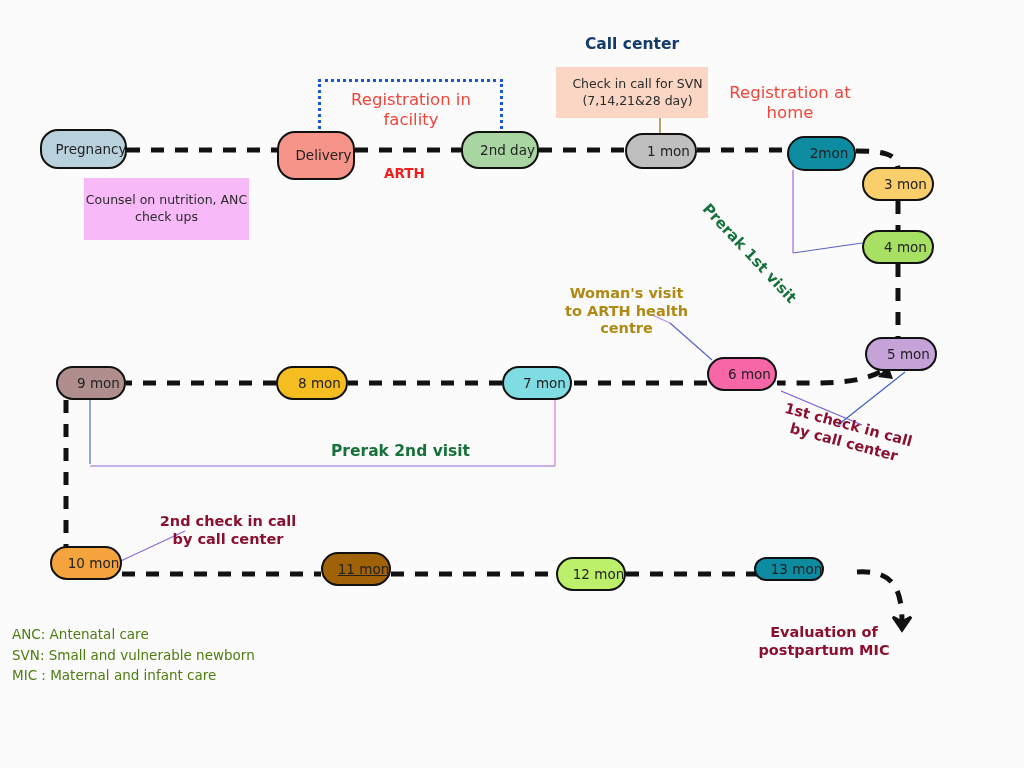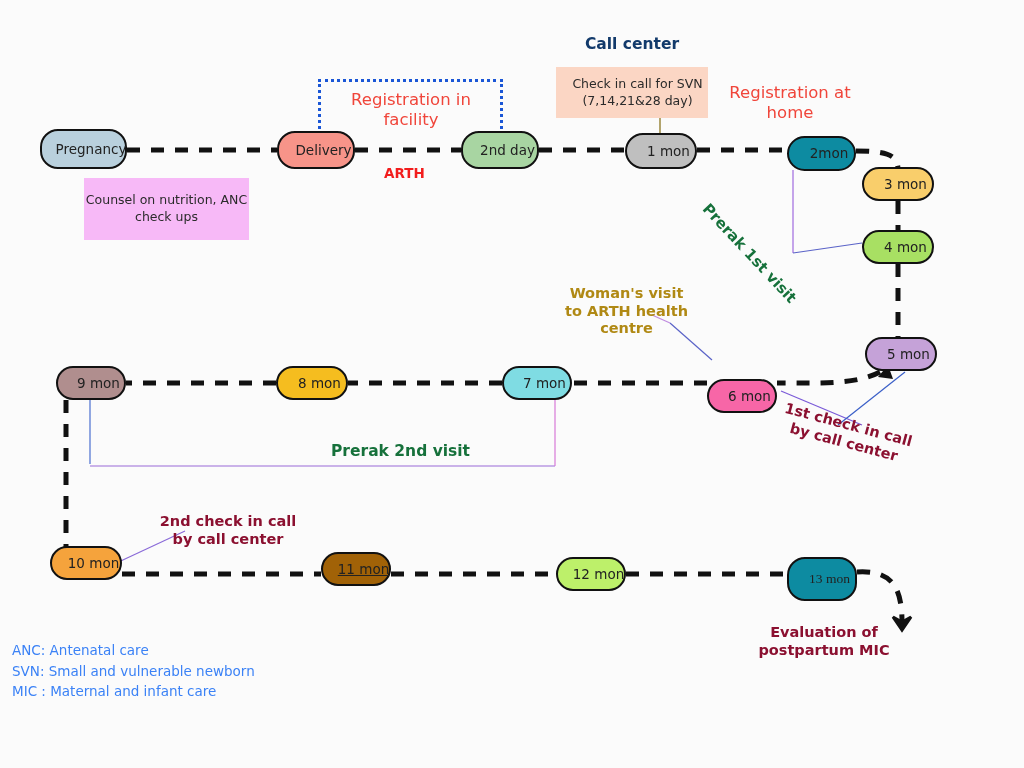--- a/index.html
+++ b/index.html
@@ -60,24 +60,24 @@
   .dotted-frame {
     position: absolute;
     box-sizing: border-box;
     border: 3px dotted #1a56d6;
     border-bottom: none;
     z-index: 3;
   }
   .footnotes {
     position: absolute;
     left: 12px;
-    top: 640px;
+    top: 624px;
     font-size: 13.5px;
     line-height: 1.52;
-    color: #3b82f6;
+    color: #4d7c0f;
     z-index: 7;
   }
   .rot-prerak1 {
     transform: rotate(47deg);
     transform-origin: left top;
   }
   .rot-1stcheck {
     transform: rotate(15deg);
     transform-origin: left top;
   }
@@ -169,63 +169,63 @@
   <div class="lbl lbl-center" style="left:152px; top:513px; width:152px; font-size:14.5px; font-weight:bold; color:#8b1030;">2nd check in call
 by call center</div>
 
   <div class="lbl lbl-center" style="left:748px; top:624px; width:152px; font-size:14.5px; font-weight:bold; color:#8b1030;">Evaluation of
 postpartum MIC</div>
 
   <div id="nodes-host">
       <div class="node" style="left: 40px; top: 129px; width: 87px; height: 40px; background: rgb(185, 208, 221);">
         <span>Pregnancy</span>
       </div>
-      <div class="node" style="left: 277px; top: 131px; width: 78px; height: 38px; background: rgb(247, 148, 137);">
+      <div class="node" style="left: 277px; top: 131px; width: 78px; height: 49px; background: rgb(247, 148, 137);">
         <span>Delivery</span>
       </div>
       <div class="node" style="left: 461px; top: 131px; width: 78px; height: 38px; background: rgb(168, 213, 162);">
         <span>2nd day</span>
       </div>
       <div class="node" style="left: 625px; top: 133px; width: 72px; height: 36px; background: rgb(191, 191, 191);">
         <span>1 mon</span>
       </div>
       <div class="node" style="left: 787px; top: 136px; width: 69px; height: 35px; background: rgb(13, 139, 161); text-align: right;">
         <span>2mon</span>
       </div>
       <div class="node" style="left: 862px; top: 167px; width: 72px; height: 34px; background: rgb(249, 206, 107);">
         <span>3 mon</span>
       </div>
       <div class="node" style="left: 862px; top: 230px; width: 72px; height: 34px; background: rgb(168, 224, 99);">
         <span>4 mon</span>
       </div>
       <div class="node" style="left: 865px; top: 337px; width: 72px; height: 34px; background: rgb(197, 162, 216);">
         <span>5 mon</span>
       </div>
-      <div class="node" style="left: 707px; top: 357px; width: 70px; height: 34px; background: rgb(247, 102, 167); margin-top: 22px;">
+      <div class="node" style="left: 707px; top: 357px; width: 70px; height: 34px; background: rgb(247, 102, 167);">
         <span>6 mon</span>
       </div>
       <div class="node" style="left: 502px; top: 366px; width: 70px; height: 34px; background: rgb(127, 220, 227);">
         <span>7 mon</span>
       </div>
       <div class="node" style="left: 276px; top: 366px; width: 72px; height: 34px; background: rgb(245, 189, 31);">
         <span>8 mon</span>
       </div>
       <div class="node" style="left: 56px; top: 366px; width: 70px; height: 34px; background: rgb(176, 142, 142);">
         <span>9 mon</span>
       </div>
       <div class="node" style="left: 50px; top: 546px; width: 72px; height: 34px; background: rgb(245, 163, 60);">
         <span>10 mon</span>
       </div>
       <div class="node" style="left: 321px; top: 552px; width: 70px; height: 34px; background: #a16207; text-decoration: underline;">
         <span>11 mon</span>
       </div>
       <div class="node" style="left: 556px; top: 557px; width: 70px; height: 34px; background: rgb(189, 240, 106); align-items: center;">
         <span>12 mon</span>
       </div>
-      <div class="node" style="left: 787px; top: 557px; width: 70px; height: 44px; background: rgb(13, 139, 161); font-family: Liberation Serif, serif;">
+      <div class="node" style="left: 754px; top: 557px; width: 70px; height: 24px; background: rgb(13, 139, 161);">
         <span>13 mon</span>
       </div>
     </div>
 
   <div class="footnotes">
     <div>ANC: Antenatal care</div>
     <div>SVN: Small and vulnerable newborn</div>
     <div>MIC : Maternal and infant care</div>
   </div>
 

